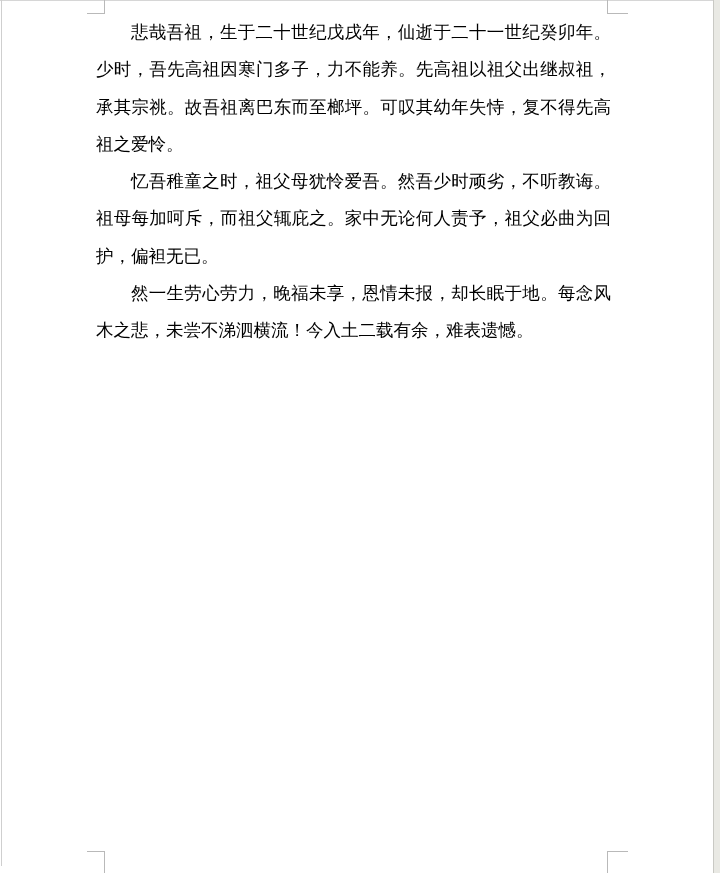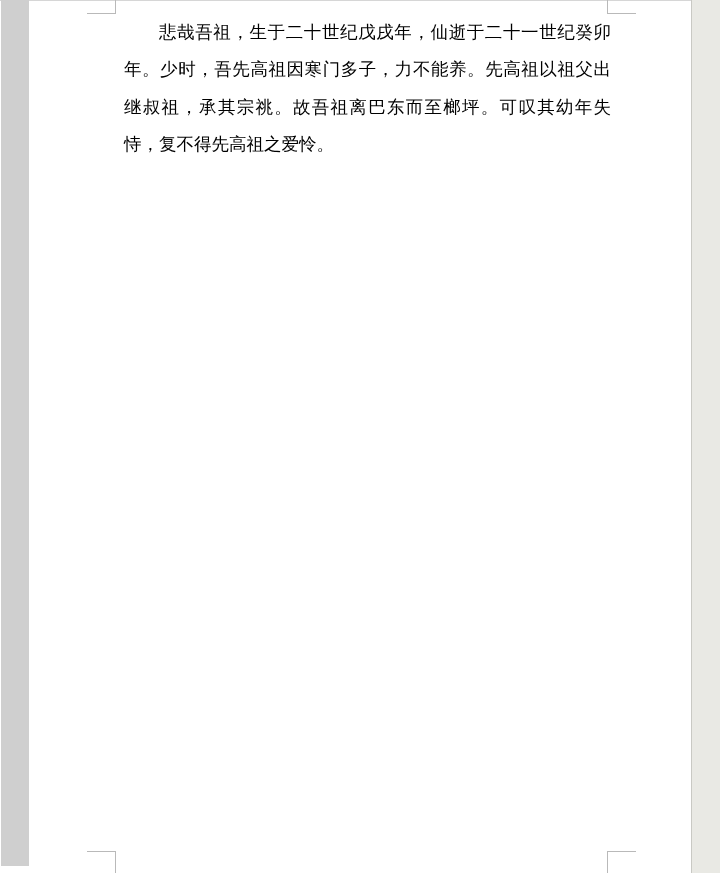--- a/index.html
+++ b/index.html
@@ -1,15 +1,15 @@
 <!DOCTYPE html>
 <html><head>
 <meta charset="utf-8">
 <style>
-  * { box-sizing: border-box; padding-left: 28px; }
+  * { box-sizing: border-box; }
   html, body { margin: 0; padding: 0; }
   body {
     width: 720px;
     height: 873px;
     background: #ffffff;
     overflow: hidden;
     position: relative;
     font-family: "Liberation Serif", "DejaVu Serif", serif;
   }
   .page {
@@ -97,17 +97,19 @@
   <div class="border-top"></div>
   <div class="border-left"></div>
 
   <div class="mark tl"></div>
   <div class="mark tr"></div>
   <div class="mark bl"></div>
   <div class="mark br"></div>
 
   <div class="text-area">
     <p>悲哉吾祖，生于二十世纪戊戌年，仙逝于二十一世纪癸卯年。少时，吾先高祖因寒门多子，力不能养。先高祖以祖父出继叔祖，承其宗祧。故吾祖离巴东而至榔坪。可叹其幼年失恃，复不得先高祖之爱怜。</p>
+    <p>忆吾稚童之时，祖父母犹怜爱吾。然吾少时顽劣，不听教诲。祖母每加呵斥，而祖父辄庇之。家中无论何人责予，祖父必曲为回护，偏袒无已。</p>
+    <p>然一生劳心劳力，晚福未享，恩情未报，却长眠于地。每念风木之悲，未尝不涕泗横流！今入土二载有余，难表遗憾。</p>
   </div>
 
 </div>
 
 <div class="outside-right"></div>
 
 </body></html>

